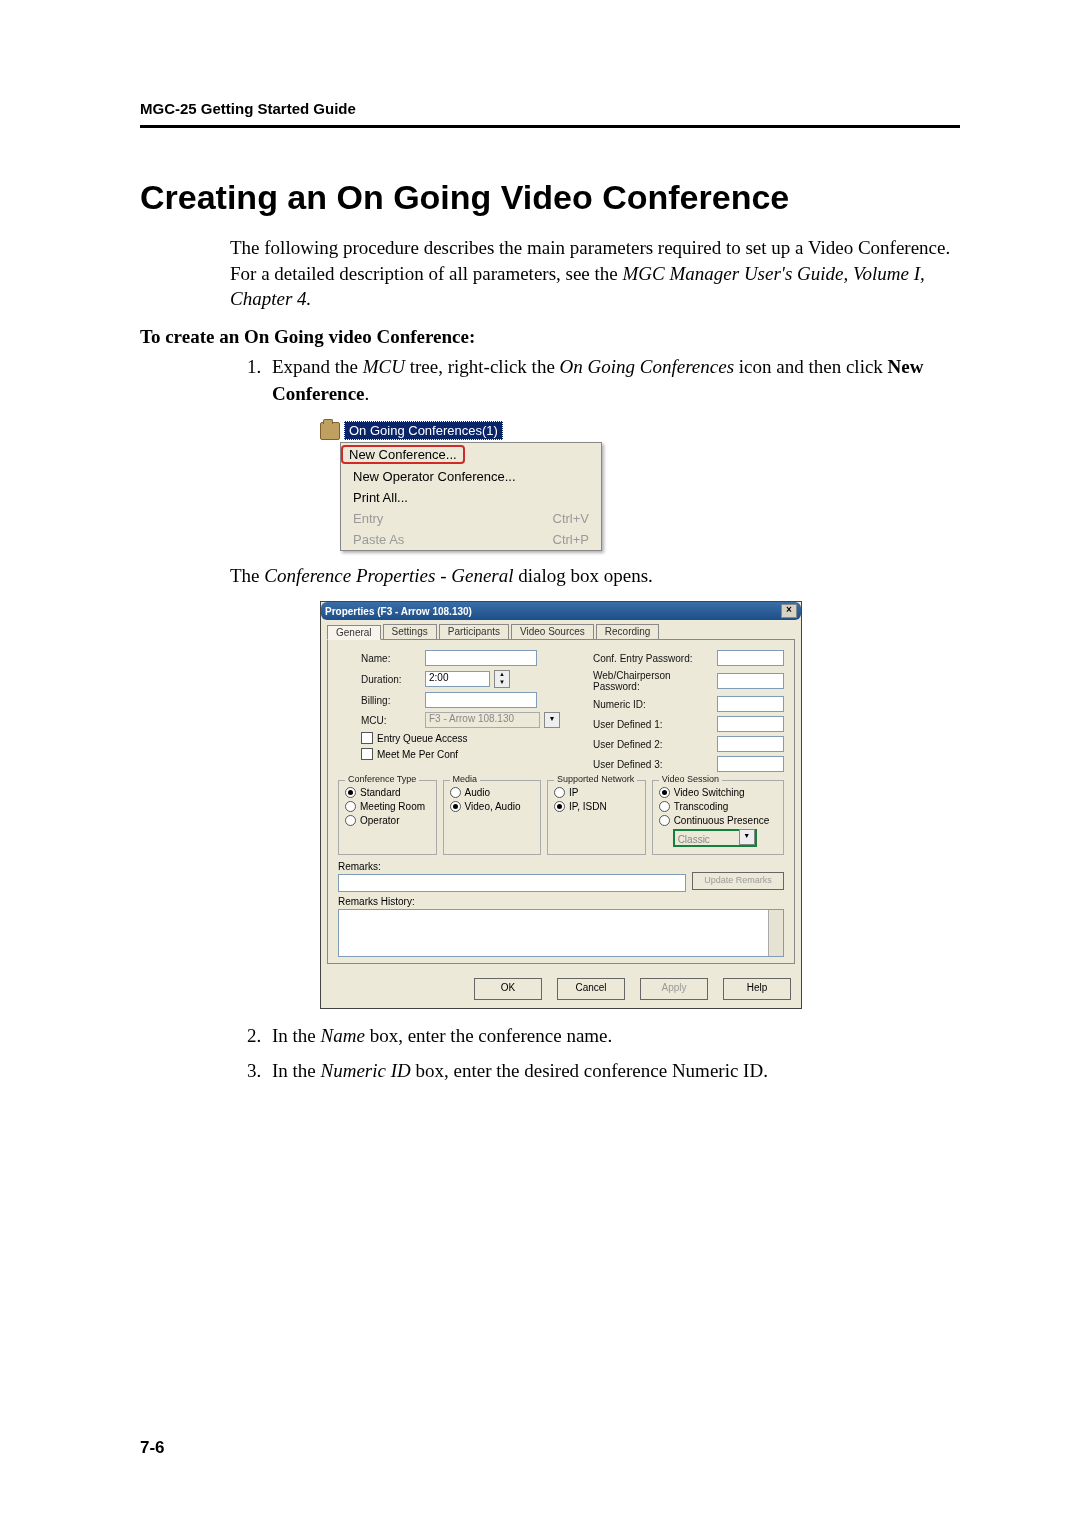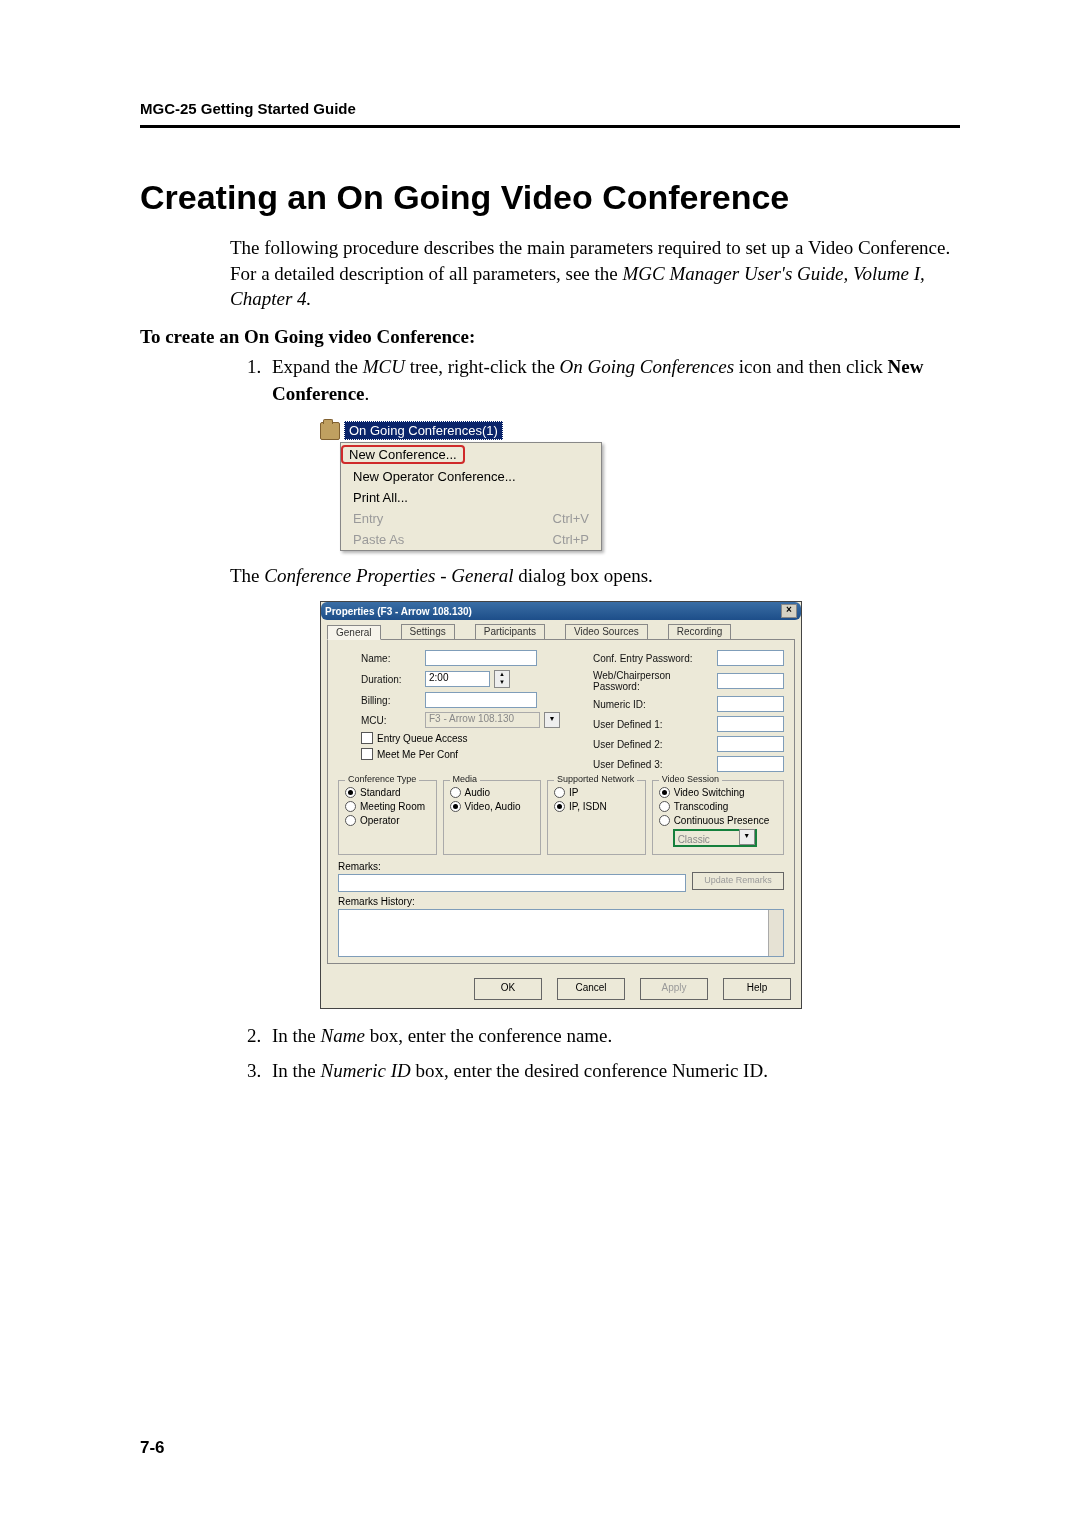--- a/index.html
+++ b/index.html
@@ -26,21 +26,21 @@
   .tree-label{background:#0a246a;color:#fff;padding:1px 4px;border:1px dotted #fff;}
   .ctx-menu{background:#ece9d8;border:1px solid #888;box-shadow:2px 2px 3px rgba(0,0,0,.3);margin-left:20px;width:260px;}
   .ctx-item{display:flex;justify-content:space-between;padding:3px 12px;color:#000;}
   .ctx-item.disabled{color:#9a9a9a;}
   .ctx-highlight{display:inline-block;border:2px solid #cf2a2a;border-radius:4px;padding:0 6px;margin:2px 0;}
 
   
   .dlg{font:10px Tahoma,Geneva,sans-serif;width:480px;background:#ece9d8;border:1px solid #444;}
   .dlg-title{background:linear-gradient(#3a6ea5,#1d4e89);color:#fff;display:flex;justify-content:space-between;align-items:center;padding:2px 4px;font-weight:bold;border-radius:6px;}
   .dlg-close{width:14px;height:12px;background:#d6d2c4;color:#000;text-align:center;font-weight:bold;border:1px solid #888;line-height:10px;}
-  .dlg-tabs{display:flex;gap:20px;padding:4px 6px 0 6px;}
+  .dlg-tabs{display:flex;gap:2px;padding:4px 6px 0 6px;}
   .dlg-tab{background:#ece9d8;border:1px solid #888;border-bottom:none;padding:1px 8px;color:#333;}
   .dlg-tab.active{background:#f6f4ec;border-bottom:1px solid #f6f4ec;position:relative;top:1px;}
   .dlg-body{margin:0 6px 6px 6px;border:1px solid #888;background:#ece9d8;padding:10px 10px 6px 10px;}
   .row{display:flex;align-items:center;margin-bottom:4px;gap:4px;margin-left:23px;}
   .lbl{width:60px;color:#111;}
   .lbl2{width:120px;color:#111;}
   .inp{background:#fff;border:1px solid #7f9db9;height:14px;flex:1;min-width:40px;}
   .inp.short{flex:0 0 60px;}
   .inp.med{flex:0 0 110px;}
   .inp.dis{background:#ece9d8;color:#888;border-color:#aaa;}

